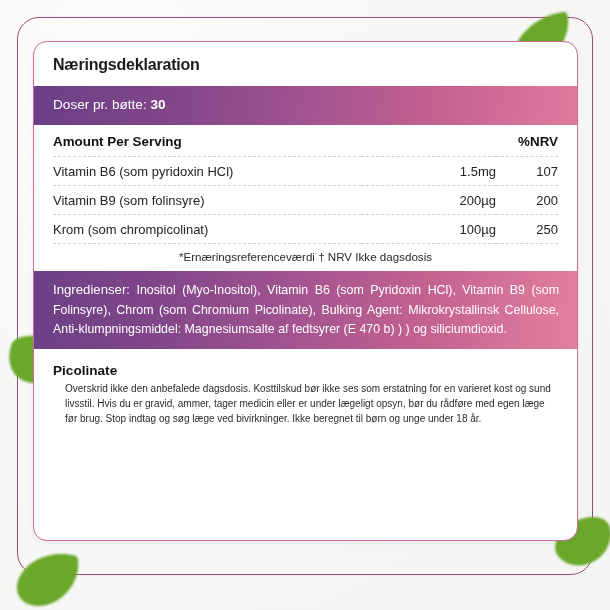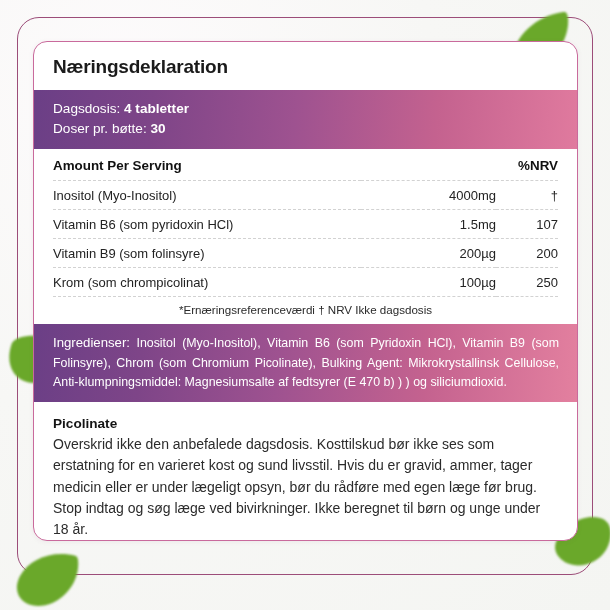--- a/index.html
+++ b/index.html
@@ -45,21 +45,21 @@
     background: #ffffff;
     border: 1.2px solid #c96a9c;
     border-radius: 14px;
     box-sizing: border-box;
     overflow: hidden;
     box-shadow: 0 1px 5px rgba(120, 60, 100, 0.07);
   }
 
   
   .card-title {
-    font-size: 19px;
+    font-size: 16px;
     font-weight: bold;
     color: #1b1b1b;
     letter-spacing: -0.2px;
     padding: 14px 0 12px 19px;
   }
 
   
   .dose-band {
     background: linear-gradient(95deg, #6b3f86 0%, #7e4588 22%, #9e5290 48%, #c4628f 74%, #e07a9e 100%);
     color: #ffffff;
@@ -114,24 +114,24 @@
 
   
   .sections { padding: 14px 19px 0 19px; }
   .sec-head {
     font-size: 13.6px;
     font-weight: bold;
     color: #141414;
     margin: 0 0 3px 0;
   }
   .sec-body {
-    font-size: 14px;
+    font-size: 10px;
     line-height: 1.52;
     color: #2b2b2b;
-    margin: 0 0 15px 0;
+    margin: 0 0 15px 12px;
   }
 
   
   .leaf {
     position: absolute;
     pointer-events: none;
     filter: blur(0.9px);
   }
 </style>
 </head>
@@ -156,45 +156,36 @@
   <svg class="leaf" style="left:552px; top:512px;" width="62" height="60" viewBox="0 0 62 60">
     <path d="M4 30 C12 12 32 2 48 6 C60 9 62 24 54 38 C44 54 22 58 10 48 C3 42 2 36 4 30 Z" fill="#6aa82a"></path>
   </svg>
 
   <div class="card">
 
     <div class="card-title">Næringsdeklaration</div>
 
     <div class="dose-band">
       <div>
-        <span>Dagsdosis:</span>
-        <b>4 tabletter</b>
-      </div>
-      <div>
         <span>Doser pr. bøtte:</span>
         <b>30</b>
       </div>
     </div>
 
     <div class="table-wrap">
       <table class="nutri">
         <thead>
           <tr>
             <th>Amount Per Serving</th>
             <th class="col-amt"></th>
             <th class="col-nrv">%NRV</th>
           </tr>
         </thead>
         <tbody>
           <tr>
-            <td>Inositol (Myo-Inositol)</td>
-            <td class="col-amt">4000mg</td>
-            <td class="col-nrv">†</td>
-          </tr>
-          <tr>
             <td>Vitamin B6 (som pyridoxin HCl)</td>
             <td class="col-amt">1.5mg</td>
             <td class="col-nrv">107</td>
           </tr>
           <tr>
             <td>Vitamin B9 (som folinsyre)</td>
             <td class="col-amt">200µg</td>
             <td class="col-nrv">200</td>
           </tr>
           <tr>

